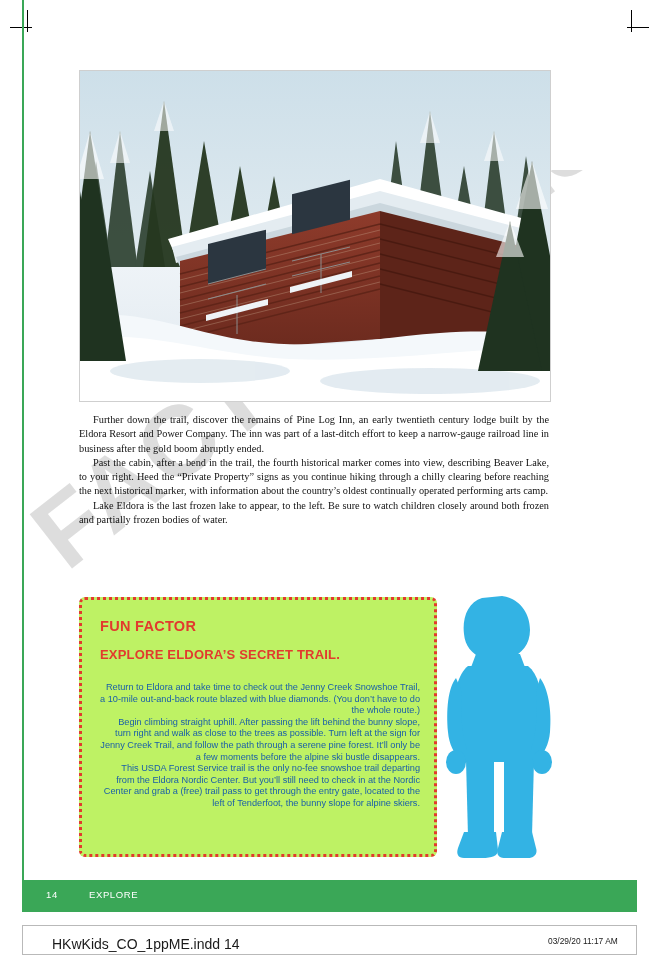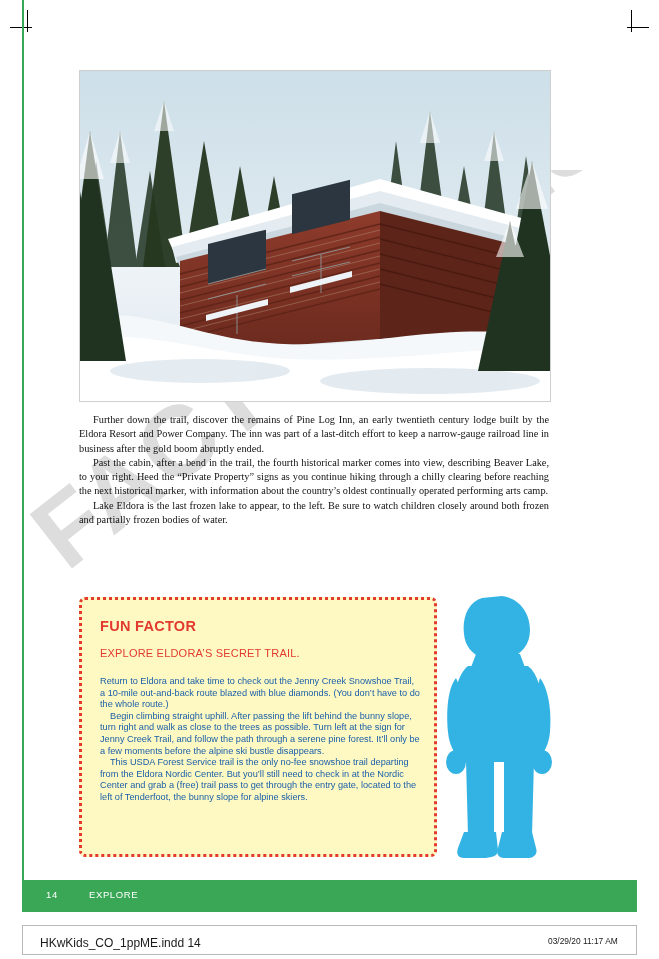--- a/index.html
+++ b/index.html
@@ -96,54 +96,55 @@
     text-indent: 14px;
   }
 
   
   .funbox {
     position: absolute;
     left: 79px;
     top: 597px;
     width: 358px;
     height: 260px;
-    background: #fef9c3;
+    background: #bef264;
     border: 3px dotted #e23a2e;
     border-radius: 6px;
     box-sizing: border-box;
   }
   .fun-title {
     position: absolute;
     left: 18px;
     top: 18px;
     font-family: "Liberation Sans", sans-serif;
     font-weight: bold;
     font-size: 14.5px;
     letter-spacing: 0.3px;
     color: #e23a2e;
   }
   .fun-sub {
     position: absolute;
     left: 18px;
     top: 47px;
     font-family: "Liberation Sans", sans-serif;
-    font-weight: normal;
-    font-size: 11px;
+    font-weight: bold;
+    font-size: 13px;
     letter-spacing: 0.2px;
     color: #e23a2e;
   }
   .fun-body {
     position: absolute;
     left: 18px;
-    top: 76px;
+    top: 82px;
     width: 320px;
     font-family: "Liberation Sans", sans-serif;
     font-size: 9.2px;
     line-height: 11.6px;
     color: #1a5fa8;
+    text-align: right;
   }
   .fun-body p { margin: 0; }
   .fun-body p + p { text-indent: 10px; }
 
   
   .kid {
     position: absolute;
     left: 442px;
     top: 592px;
     width: 120px;
@@ -175,24 +176,24 @@
     position: absolute;
     left: 22px;
     top: 925px;
     width: 615px;
     height: 30px;
     border: 1px solid #b9b9b9;
     box-sizing: border-box;
   }
   .slug-left {
     position: absolute;
-    left: 40px;
+    left: 52px;
     top: 936px;
     font-family: "Liberation Sans", sans-serif;
-    font-size: 12px;
+    font-size: 14px;
     color: #1a1a1a;
   }
   .slug-right {
     position: absolute;
     left: 548px;
     top: 936px;
     font-family: "Liberation Sans", sans-serif;
     font-size: 8.4px;
     color: #1a1a1a;
   }

